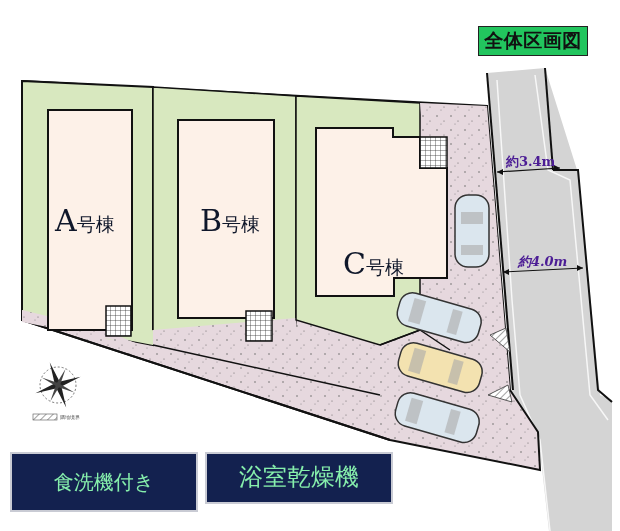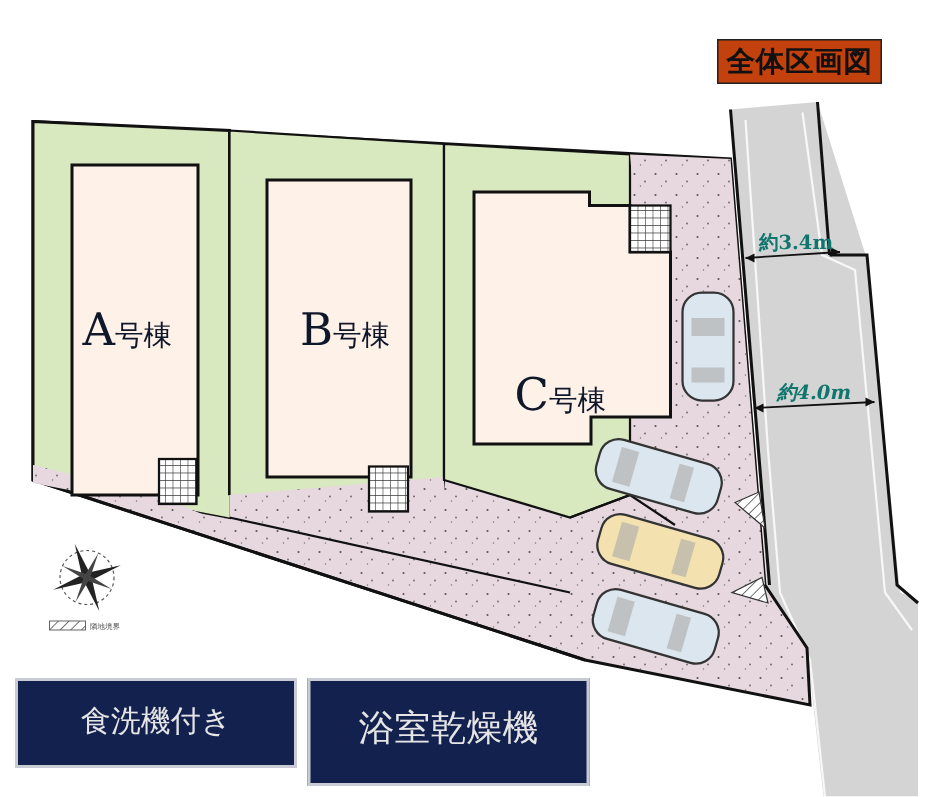--- a/index.html
+++ b/index.html
@@ -1,34 +1,34 @@
 <!DOCTYPE html>
 <html><head>
 <meta charset="utf-8">
 <style>
   html, body { margin:0; padding:0; background:#ffffff; }
   body { width:620px; height:531px; position:relative; overflow:hidden; font-family:"DejaVu Serif", serif; }
   #plan { position:absolute; left:0; top:0; width:620px; height:531px; }
   .title-box {
     position:absolute; left:478px; top:26px; width:110px; height:30px;
-    border:1.5px solid #222; background:#c2410c; box-sizing:border-box;
+    border:1.5px solid #222; background:#22c55e; box-sizing:border-box;
     display:flex; align-items:center; justify-content:center;
     font-family:"DejaVu Sans", sans-serif; font-size:19px; font-weight:bold; color:#111; letter-spacing:0.5px;
   }
   .bldg-label { position:absolute; font-family:"DejaVu Serif", serif; color:#0f172a; white-space:nowrap; }
   .bldg-label .big { font-size:30px; }
   .bldg-label .small { font-size:19px; }
-  .dim { position:absolute; font-family:"DejaVu Serif", serif; font-size:13px; color:#0f766e; font-weight:bold; }
+  .dim { position:absolute; font-family:"DejaVu Serif", serif; font-size:13px; color:#4c1d95; font-weight:bold; }
   .feature {
     position:absolute; background:#13214f; border:2px solid #c9cbd4; box-sizing:border-box;
-    color:#e5e5e5; font-family:Liberation Mono, monospace; display:flex; flex-direction:column;
+    color:#86efac; font-family:Liberation Serif, serif; display:flex; flex-direction:column;
     align-items:center; justify-content:center; line-height:1.15;
   }
   .feature.f1 { left:10px; top:452px; width:188px; height:60px; font-size:20px; }
-  .feature.f2 { left:205px; top:452px; width:188px; height:72px; font-size:24px; }
+  .feature.f2 { left:205px; top:452px; width:188px; height:52px; font-size:24px; }
   .legend { position:absolute; left:33px; top:417px; font-size:5px; color:#555; font-family:"DejaVu Sans", sans-serif; }
 </style>
 </head>
 <body>
 
 <svg id="plan" viewBox="0 0 620 531" xmlns="http://www.w3.org/2000/svg">
   <defs>
     <pattern id="grid" width="5" height="5" patternUnits="userSpaceOnUse">
       <rect width="5" height="5" fill="#fff"></rect>
       <path d="M0 0 H5 M0 0 V5" stroke="#333" stroke-width="0.8"></path>

